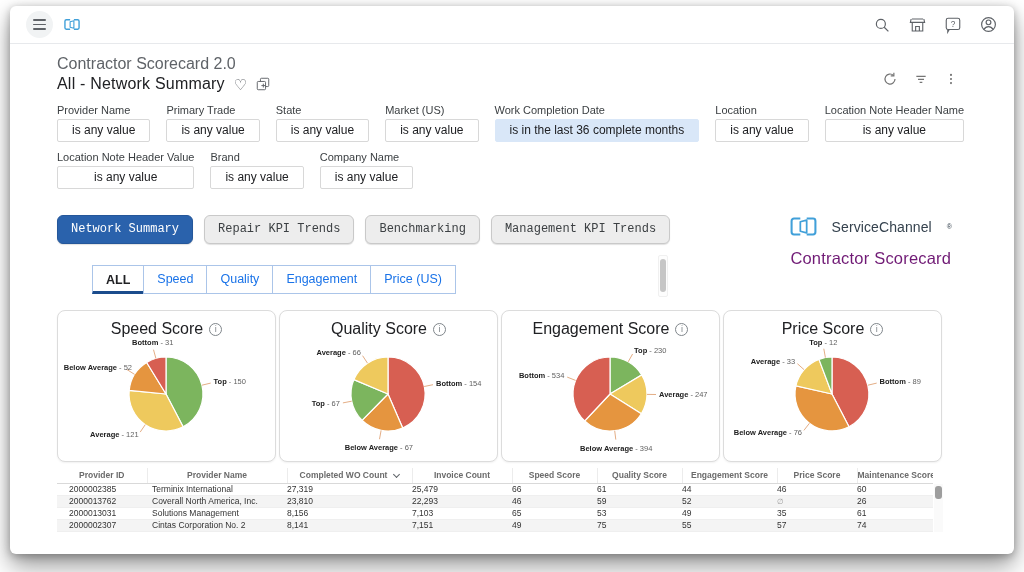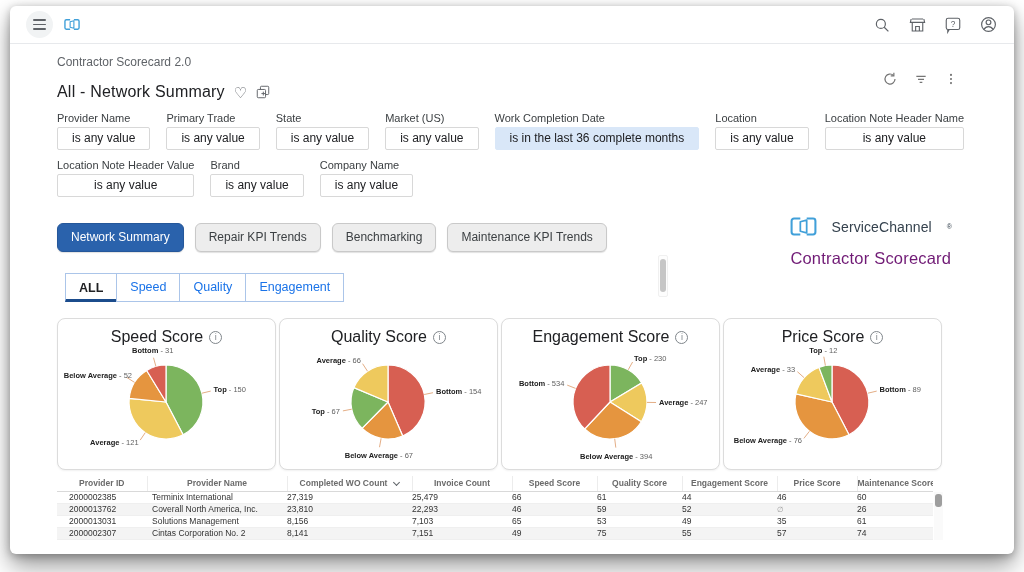--- a/index.html
+++ b/index.html
@@ -15,49 +15,49 @@
   
   .topbar { display: flex; align-items: center; height: 38px; padding: 0 16px; border-bottom: 1px solid #e7e9ec; }
   .hamburger { width: 27px; height: 27px; border-radius: 50%; background: #f1f3f4; display: flex; flex-direction: column; justify-content: center; align-items: center; gap: 2.6px; cursor: pointer; margin-right: 11px; }
   .hamburger span { display: block; width: 13px; height: 1.7px; background: #5f6368; border-radius: 1px; }
   .topbar svg { display: block; }
   .topbar-icons { margin-left: auto; display: flex; gap: 17px; align-items: center; }
   .topbar-icons svg { cursor: pointer; }
 
   
   .header-row { display: flex; justify-content: space-between; align-items: flex-start; padding: 11px 56px 0 47px; }
-  .breadcrumb { font-size: 12px; color: #5f6368; margin-bottom: 14px; cursor: pointer; }
+  .breadcrumb { font-size: 16px; color: #5f6368; margin-bottom: 2px; cursor: pointer; }
   .title-line { display: flex; align-items: center; gap: 9px; }
   h1 { font-size: 16px; font-weight: 400; color: #202124; letter-spacing: .2px; }
   .heart-ico { font-size: 15px; color: #5f6368; cursor: pointer; line-height: 1; }
   .header-actions { display: flex; gap: 15px; align-items: center; margin-top: 16px; }
   .header-actions svg { cursor: pointer; }
 
   
   .filters { padding: 11px 0 0 47px; }
   .filter-row { display: flex; gap: 16px; margin-bottom: 9px; align-items: flex-start; }
   .filter-label { font-size: 11px; color: #3c4043; margin-bottom: 3px; white-space: nowrap; }
   .filter-value { font-size: 12px; color: #202124; border: 1px solid #d8d8d8; border-radius: 2px; padding: 3px 14px 4px; background: #fff; white-space: nowrap; cursor: pointer; text-align: center; }
   .filter-value.highlighted { background: #d9e7f8; border-color: #d9e7f8; }
 
   
   .nav-row { padding: 17px 58px 0 47px; }
   .nav-tabs { display: flex; gap: 11px; }
-  .nav-tab { font-size: 12px; font-family: Liberation Sans, sans-serif; padding: 6px 13px 7px; border-radius: 6px; border: 1px solid #c9c9c9; background: #ededed; color: #3c4043; cursor: pointer; box-shadow: 0 1px 1px rgba(0,0,0,.12); }
+  .nav-tab { font-size: 12px; font-family: Liberation Mono, monospace; padding: 6px 13px 7px; border-radius: 6px; border: 1px solid #c9c9c9; background: #ededed; color: #3c4043; cursor: pointer; box-shadow: 0 1px 1px rgba(0,0,0,.12); }
   .nav-tab.active { background: #2a62ac; border-color: #25579a; color: #fff; }
 
   
   .brand { position: absolute; right: 62px; top: 210px; text-align: center; }
   .brand-line { display: flex; align-items: center; justify-content: center; gap: 15px; }
   .brand-name { font-size: 14px; color: #35424e; letter-spacing: .1px; }
   .brand-line sup { font-size: 7px; color: #35424e; }
   .brand-sub { font-size: 16.5px; color: #701a75; margin-top: 12px; letter-spacing: .2px; white-space: nowrap; }
 
   
-  .subtabs { display: flex; margin: 21px 0 0 55px; }
+  .subtabs { display: flex; margin: 21px 0 0 82px; }
   .sub-tab { font-size: 12.5px; font-family: inherit; padding: 6px 13px 7px; border: 1px solid #abc5e9; color: #1a73e8; background: #fff; margin-left: -1px; cursor: pointer; }
   .sub-tab:first-child { margin-left: 0; }
   .sub-tab.active { color: #202124; font-weight: bold; border-bottom: 3px solid #1b4c8c; padding-bottom: 4px; }
 
   .mini-scroll { position: absolute; left: 648px; top: 249px; width: 10px; height: 42px; background: #fdfdfd; border: 1px solid #f0f0f0; border-radius: 2px; display: flex; justify-content: center; padding-top: 3px; cursor: pointer; }
   .mini-thumb { width: 6px; height: 33px; background: #c6c6c6; border-radius: 3px; }
 
   
   .cards { display: flex; gap: 3px; margin: 16px 0 0 47px; }
   .card { width: 219px; height: 152px; background: #fff; border: 1px solid #dcdcdc; border-radius: 8px; box-shadow: 0 1px 2px rgba(0,0,0,.06); overflow: hidden; }
@@ -192,41 +192,42 @@
           <div class="filter-value">is any value</div>
         </div>
       </div>
     </div>
 
   <div class="nav-row">
     <div class="nav-tabs">
         <button class="nav-tab active">Network Summary</button>
         <button class="nav-tab">Repair KPI Trends</button>
         <button class="nav-tab">Benchmarking</button>
-        <button class="nav-tab">Maintenance KPI Trends</button>
+        <button class="nav-tab">Management KPI Trends</button>
       </div>
   </div>
 
   <div class="brand">
     <div class="brand-line">
       <svg width="27" height="21" viewBox="0 0 34 26" fill="none" stroke="#41a0d9" stroke-width="2.6" stroke-linejoin="round">
         <path d="M13 3 H5 a3 3 0 0 0 -3 3 v14 a3 3 0 0 0 3 3 h8 M21 3 h8 a3 3 0 0 1 3 3 v14 a3 3 0 0 1 -3 3 h-8"></path>
         <path d="M13 7 l8 -2 v16 l-8 -2 z" stroke-width="2.2"></path>
       </svg>
       <span class="brand-name">ServiceChannel</span>
         <sup>®</sup>
     </div>
     <div class="brand-sub">Contractor Scorecard</div>
   </div>
 
   <div class="subtabs">
       <button class="sub-tab active">ALL</button>
       <button class="sub-tab">Speed</button>
       <button class="sub-tab">Quality</button>
       <button class="sub-tab">Engagement</button>
+      <button class="sub-tab">Price (US)</button>
     </div>
   <div class="mini-scroll">
       <div class="mini-thumb"></div>
     </div>
 
   <div class="cards">
       <div class="card">
         <div class="card-title">
           <span>Speed Score</span>
           <span class="info-icon">i</span>

